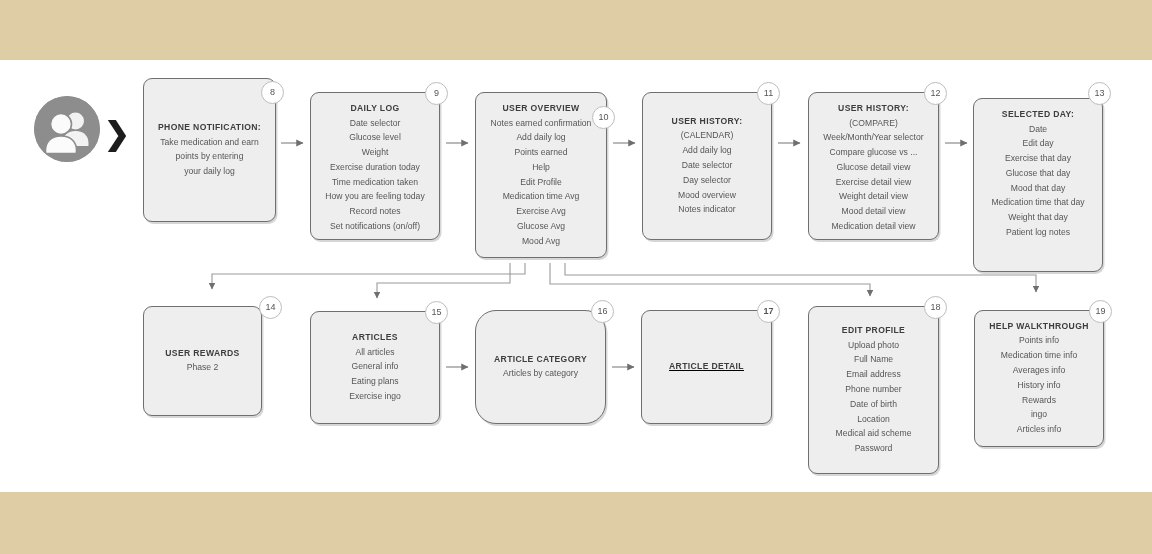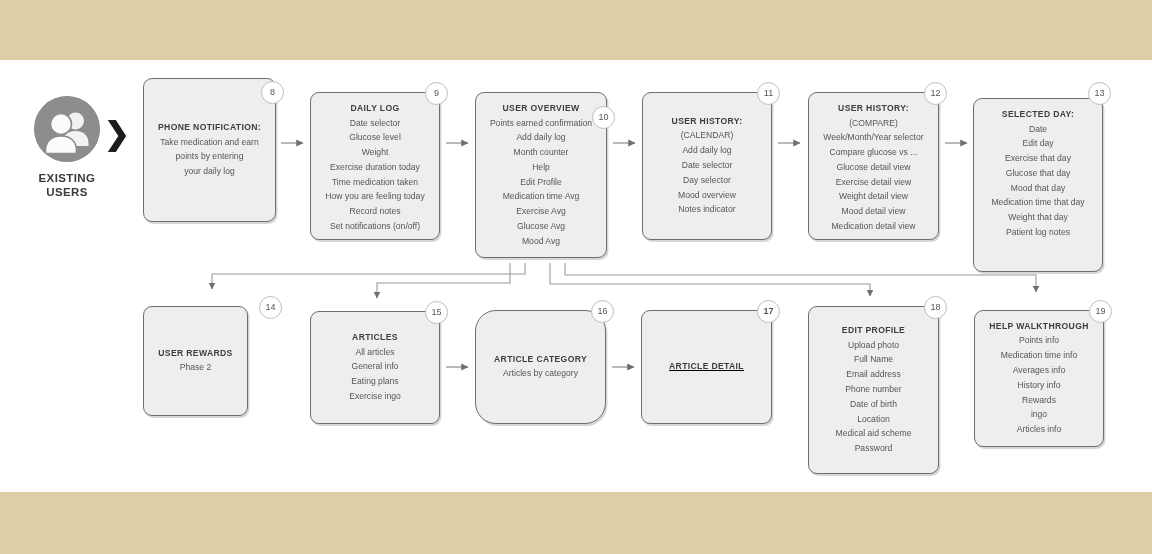--- a/index.html
+++ b/index.html
@@ -127,24 +127,20 @@
 
   <div id="entry-node">
     <div class="users-circle">
       <svg width="66" height="66" viewBox="0 0 66 66" aria-hidden="true">
         <circle cx="33" cy="33" r="33" fill="#8d8d8d"></circle>
         <circle cx="41.5" cy="25" r="8.5" fill="#f2f2f2"></circle>
         <path d="M41.5 35c-9 0-13 5.5-13 12.5 0 1 0 1.8.2 2.5h25.6c.2-.7.2-1.5.2-2.5C54.5 40.5 50.5 35 41.5 35z" fill="#f2f2f2"></path>
         <circle cx="27" cy="28" r="10.5" fill="#fbfbfb" stroke="#8d8d8d" stroke-width="1.6"></circle>
         <path d="M27 40c-10.5 0-15.5 6.5-15.5 14.5 0 1.2.1 2.2.3 3h30.4c.2-.8.3-1.8.3-3C42.5 46.5 37.5 40 27 40z" fill="#fbfbfb" stroke="#8d8d8d" stroke-width="1.6"></path>
       </svg>
-    </div>
-    <div id="entry-label">
-      <div>EXISTING</div>
-      <div>USERS</div>
     </div>
   </div>
   <div id="entry-chevron">❯</div>
 
   <svg id="wires" viewBox="0 0 1152 554">
     <defs>
       <marker id="ah" markerWidth="7" markerHeight="7" refX="5.6" refY="3" orient="auto">
         <path d="M0,0 L6,3 L0,6 z" fill="#6f6f6f"></path>
       </marker>
     </defs>
@@ -180,23 +176,23 @@
         <div class="card-line">Weight</div>
         <div class="card-line">Exercise duration today</div>
         <div class="card-line">Time medication taken</div>
         <div class="card-line">How you are feeling today</div>
         <div class="card-line">Record notes</div>
         <div class="card-line">Set notifications (on/off)</div>
       </div>
       <div class="badge" style="left: 425px; top: 82px;">9</div>
       <div class="card" style="left: 475px; top: 92px; width: 132px; height: 166px;">
         <div class="card-title">USER OVERVIEW</div>
-        <div class="card-line">Points earned confirmation</div>
+        <div class="card-line">Notes earned confirmation</div>
         <div class="card-line">Add daily log</div>
-        <div class="card-line">Month counter</div>
+        <div class="card-line">Points earned</div>
         <div class="card-line">Help</div>
         <div class="card-line">Edit Profile</div>
         <div class="card-line">Medication time Avg</div>
         <div class="card-line">Exercise Avg</div>
         <div class="card-line">Glucose Avg</div>
         <div class="card-line">Mood Avg</div>
       </div>
       <div class="badge" style="left: 592px; top: 82px; margin-top: 24px;">10</div>
       <div class="card center-v" style="left: 642px; top: 92px; width: 130px; height: 148px;">
         <div class="card-title">USER HISTORY:</div>
@@ -225,21 +221,21 @@
         <div class="card-line">Date</div>
         <div class="card-line">Edit day</div>
         <div class="card-line">Exercise that day</div>
         <div class="card-line">Glucose that day</div>
         <div class="card-line">Mood that day</div>
         <div class="card-line">Medication time that day</div>
         <div class="card-line">Weight that day</div>
         <div class="card-line">Patient log notes</div>
       </div>
       <div class="badge" style="left: 1088px; top: 82px;">13</div>
-      <div class="card center-v" style="left: 143px; top: 306px; width: 105px; height: 110px;">
+      <div class="card center-v" style="left: 143px; top: 306px; width: 119px; height: 110px;">
         <div class="card-title">USER REWARDS</div>
         <div class="card-line">Phase 2</div>
       </div>
       <div class="badge" style="left: 259px; top: 296px;">14</div>
       <div class="card center-v" style="left: 310px; top: 311px; width: 130px; height: 113px;">
         <div class="card-title">ARTICLES</div>
         <div class="card-line">All articles</div>
         <div class="card-line">General info</div>
         <div class="card-line">Eating plans</div>
         <div class="card-line">Exercise ingo</div>

